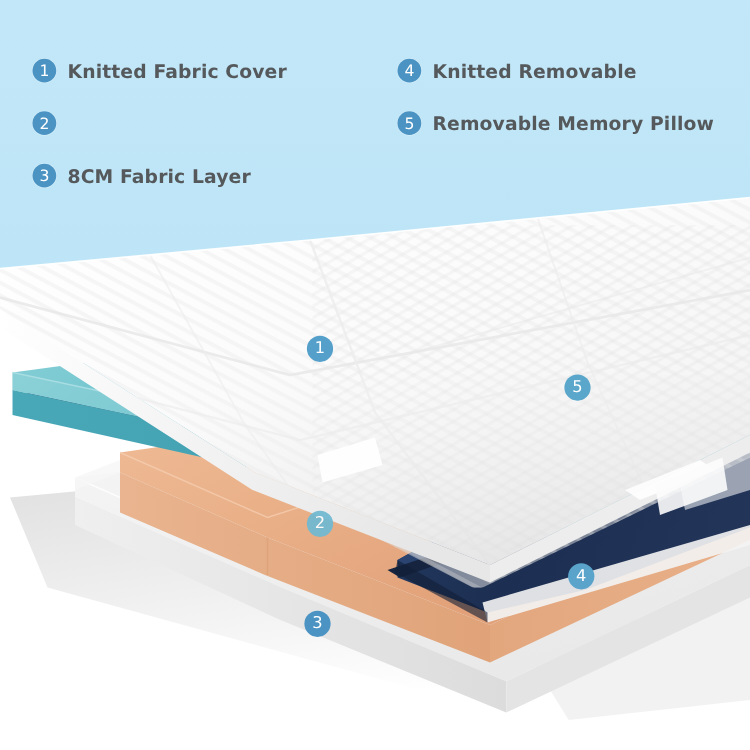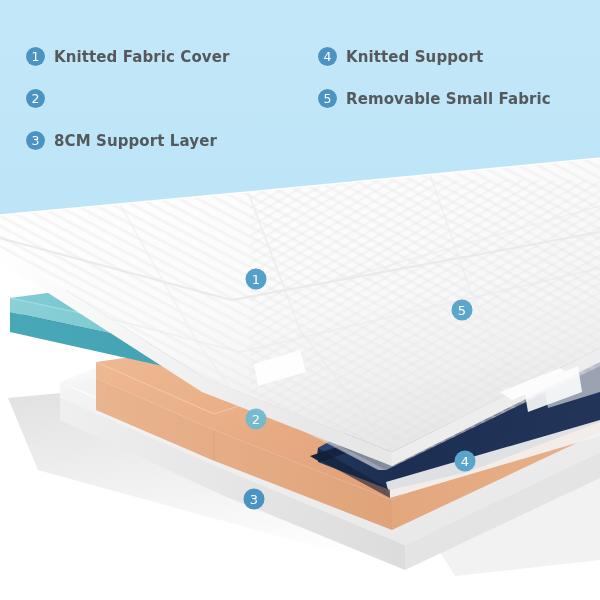--- a/index.html
+++ b/index.html
@@ -267,32 +267,32 @@
     <div class="legend-col col-left">
       <div class="legend-item">
         <span class="badge">1</span>
         <span class="legend-label">Knitted Fabric Cover</span>
       </div>
       <div class="legend-item">
         <span class="badge">2</span>
       </div>
       <div class="legend-item">
         <span class="badge">3</span>
-        <span class="legend-label">8CM Support Layer</span>
+        <span class="legend-label">8CM Fabric Layer</span>
       </div>
     </div>
 
     <div class="legend-col col-right">
       <div class="legend-item">
         <span class="badge">4</span>
-        <span class="legend-label">Knitted Support</span>
+        <span class="legend-label">Knitted Removable</span>
       </div>
       <div class="legend-item">
         <span class="badge">5</span>
-        <span class="legend-label">Removable Small Fabric</span>
+        <span class="legend-label">Removable Memory Pillow</span>
       </div>
     </div>
 
   </div>
 
   <div class="callout c1">1</div>
   <div class="callout c2">2</div>
   <div class="callout c3">3</div>
   <div class="callout c4">4</div>
   <div class="callout c5">5</div>

